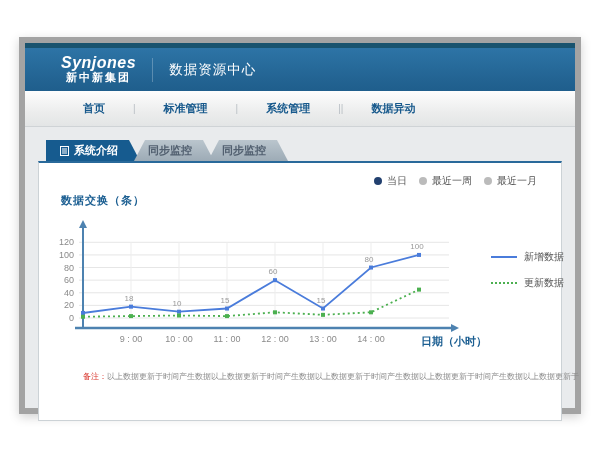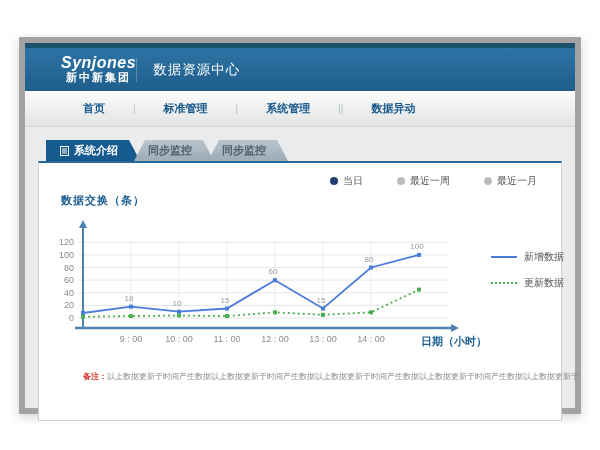--- a/index.html
+++ b/index.html
@@ -7,21 +7,21 @@
     font-family:"Liberation Sans","DejaVu Sans",sans-serif; }
   .window { position:absolute; left:19px; top:37px; width:562px; height:377px;
     background:#e9ebed; border:6px solid #a3a3a3; box-shadow:0 3px 10px rgba(0,0,0,.18); }
   
   .hdr-strip { height:5px; background:#19536e; }
   .hdr { height:43px; background:linear-gradient(#2d74a6,#236493 70%,#1f5e8c);
     display:flex; align-items:center; position:relative; color:#fff; padding-left:36px; }
   .logo { text-align:center; line-height:1.05; }
   .logo-en { font-size:16px; font-weight:bold; font-style:italic; letter-spacing:.5px; }
   .logo-cn { font-size:11px; font-weight:bold; letter-spacing:2px; }
-  .app-title { padding-left:16px; border-left:1px solid rgba(255,255,255,.25);
+  .app-title { margin-left:16px; padding-left:16px; border-left:1px solid rgba(255,255,255,.25);
     font-size:13.5px; letter-spacing:1px; height:24px; display:flex; align-items:center; }
   .user-pill { position:absolute; right:26px; top:11px; display:flex; gap:0;
     border:1px solid rgba(255,255,255,.55); border-radius:11px; padding:3px 4px; font-size:10px; }
   .user-item { display:flex; align-items:center; gap:4px; padding:0 9px; cursor:pointer; }
   .user-item svg { display:block; }
   
   .nav { height:36px; background:linear-gradient(#fdfdfd,#eceded 60%,#e3e5e6);
     border-bottom:1px solid #cfd3d6; display:flex; align-items:center; padding-left:30px; }
   .nav-item { color:#17598c; font-size:11px; font-weight:bold; padding:0 28px; cursor:pointer; }
   .nav-div { color:#b9bfc4; font-size:10px; }
@@ -30,32 +30,32 @@
   .tabs { display:flex; margin-left:8px; height:21px; }
   .tab { font-size:11px; font-weight:bold; display:flex; align-items:center; gap:5px;
     padding:0 22px 0 14px; cursor:pointer;
     clip-path:polygon(0 0,calc(100% - 11px) 0,100% 100%,0 100%); }
   .tab.active { background:#165b8f; color:#fff;font-family:Liberation Mono, monospace; }
   .tab.inactive { background:linear-gradient(#bac5cd,#9dabb6); color:#526070;
     clip-path:polygon(11px 0,calc(100% - 11px) 0,100% 100%,0 100%); margin-left:-6px; }
   .card { background:#fff; border:1px solid #ccd2d6; border-top:2px solid #29699a;
     height:260px; position:relative; }
   
-  .filters { position:absolute; top:11px; right:24px; display:flex; gap:34px; align-items:flex-end; }
+  .filters { position:absolute; top:11px; right:24px; display:flex; gap:12px; align-items:flex-end; }
   .filter { display:flex; align-items:center; gap:5px; font-size:10px; color:#555; cursor:pointer; }
   .radio-dot { width:8px; height:8px; border-radius:50%; background:#bbb; }
   .radio-dot.sel { background:#22406f; }
   .ylabel { margin:30px 0 0 22px; color:#1c5f92; font-size:11px; font-weight:bold; letter-spacing:1px; }
   .chart-row { display:flex; align-items:flex-start; padding-left:10px; }
   .legend-col { margin-top:42px; margin-left:2px; display:flex; flex-direction:column; gap:12px;text-align:center; }
   .legend-item { display:flex; align-items:center; gap:7px; font-size:10px; color:#555; white-space:nowrap; }
   .legend-swatch { width:26px; border-top-width:2px; }
   .note-row { position:absolute; left:44px; bottom:38px; font-size:8px; white-space:nowrap;
     width:500px; overflow:hidden; }
-  .note-label { color:#d9342b; font-weight:bold;text-align:center; }
+  .note-label { color:#d9342b; font-weight:normal;text-align:center; }
   .note-text { color:#8a8a8a; }
 </style>
 </head>
 <body>
 
 <div class="window">
   <div class="hdr-strip"></div>
   <div class="hdr">
     <div class="logo">
       <div class="logo-en">Synjones</div>

